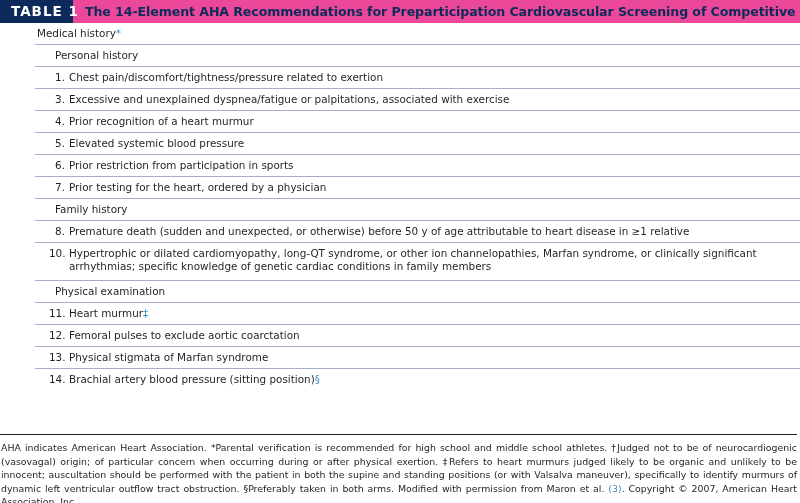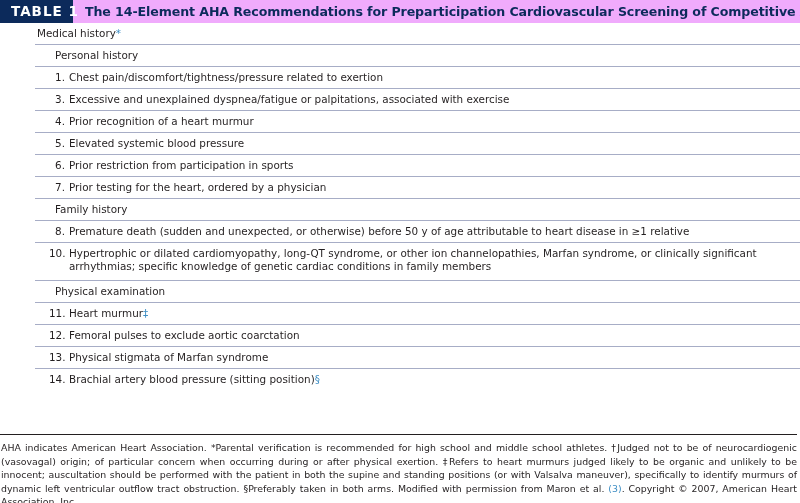--- a/index.html
+++ b/index.html
@@ -2,21 +2,21 @@
 <html><head>
 <meta charset="utf-8">
 <style>
   html, body { margin: 0; padding: 0; background: #ffffff; }
   body {
     width: 800px; height: 503px; overflow: hidden; position: relative;
     font-family: "DejaVu Sans", sans-serif; color: #231f20;
   }
   .title-bar {
     position: absolute; left: 0; top: 0; width: 800px; height: 23px;
-    background: #f0abfc; display: flex; align-items: center;
+    background: #ec4899; display: flex; align-items: center;
   }
   .table-label {
     background: #0c2a5b; color: #ffffff; font-weight: bold;
     font-size: 13.5px; letter-spacing: 1px; height: 23px; line-height: 23px;
     padding: 0 8px 0 11px; width: 54px; white-space: nowrap;
   }
   .table-title {
     color: #0c2a5b; font-weight: bold; font-size: 12.6px;
     margin-left: 12px; white-space: nowrap; letter-spacing: -0.1px;
   }

